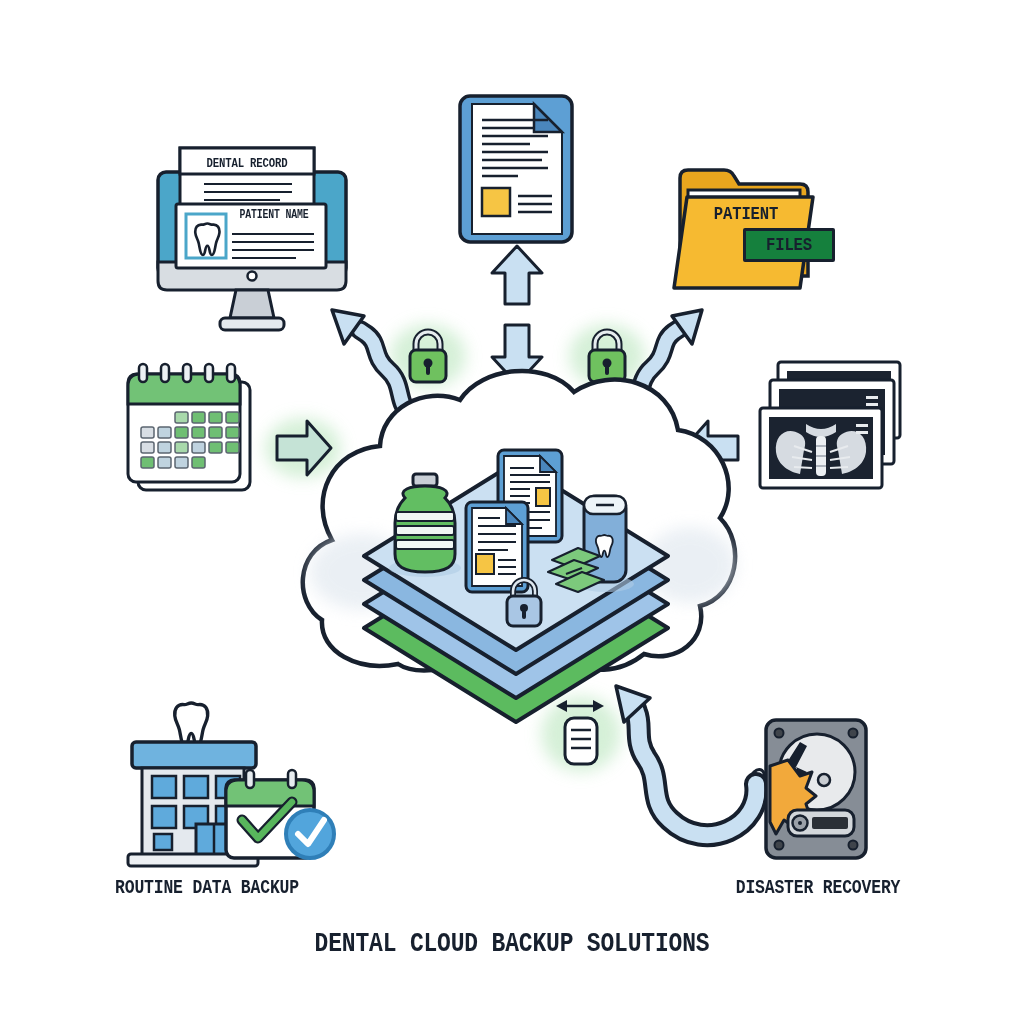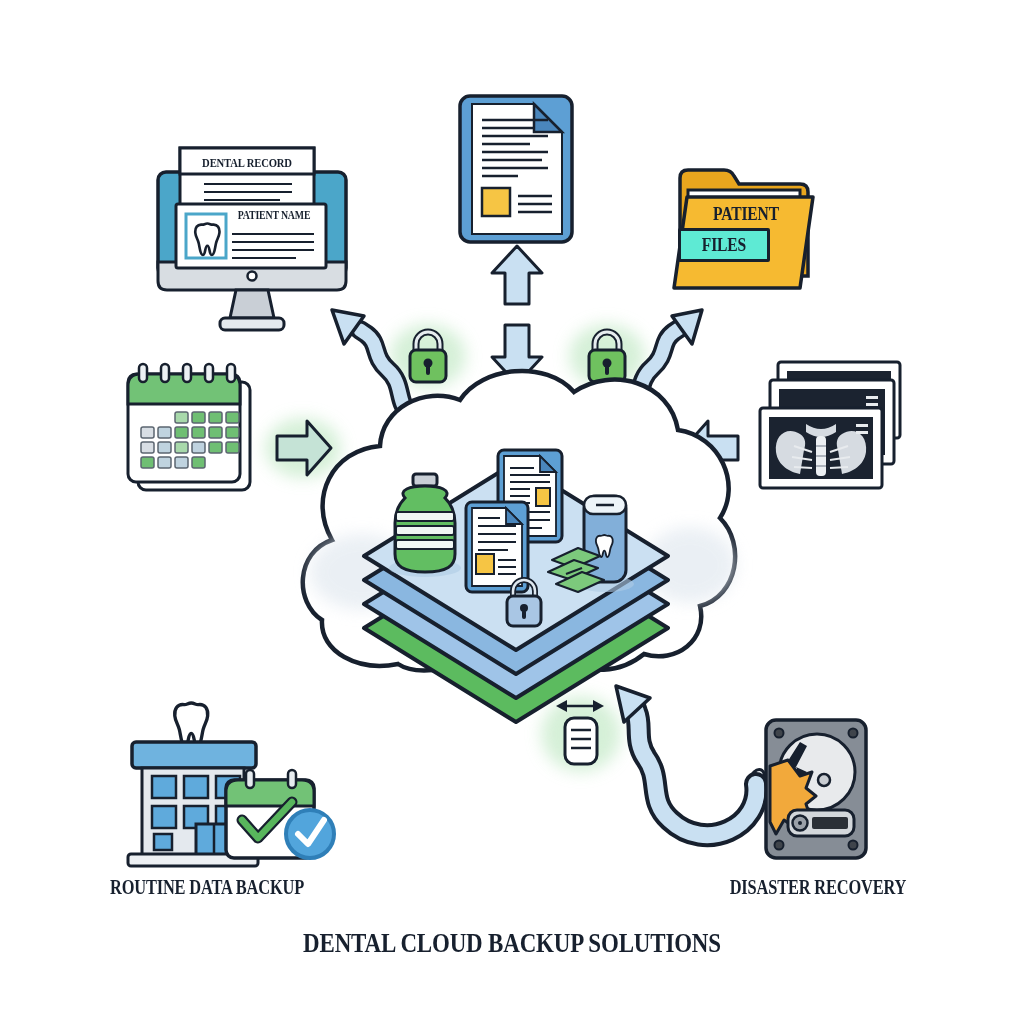--- a/index.html
+++ b/index.html
@@ -1,26 +1,26 @@
 <!DOCTYPE html>
 <html style="--ink: #17202E; --teal: #4BA6C9; --gray-bezel: #D8DDE2; --gray-stand: #C9CFD6; --doc-blue: #5D9FD4; --doc-fold: #4A86BC; --accent-yellow: #F6C544; --folder-front: #F6BA31; --folder-back: #E9A61E; --cal-green: #72C276; --cal-cell-green: #6FBF73; --cal-cell-green-soft: #A8D9AB; --cal-cell-blue: #BFD3DF; --cal-cell-gray: #D8DEE4; --cal-cell-stroke: #5B6570; --xray-dark: #1B2330; --xray-bone: #D6DBE1; --lock-green: #6FC15F; --glow-green: #C8EBCB; --arrow-blue: #C9E0F2; --arrow-green-tint: #C5E3D6; --cloud-shade: #E2E9F0; --stack-face: #CBE0F2; --stack-blue: #8AB7E0; --stack-blue-light: #9FC4E8; --stack-green: #5CBB5F; --bottle-green: #62BE62; --can-blue: #82AFD9; --money-green: #7CC97C; --slab-lock-blue: #A9C6E4; --bldg-gray: #E4E9EE; --bldg-blue: #5FAADC; --roof-blue: #6FB3DF; --badge-blue: #52A5DC; --badge-ring: #2F7FB8; --hdd-gray: #868D96; --hdd-dark: #3F444B; --platter-gray: #E8EAEC; --damage-orange: #F2A93B;"><head>
 <meta charset="utf-8">
 <style>
   html,body{margin:0;padding:0;background:#ffffff;}
   .stage{position:relative;width:1024px;height:1024px;background:#ffffff;overflow:hidden;
-         font-family:Liberation Serif, serif;color:var(--ink,#17202E);}
+         font-family:Liberation Mono, monospace;color:var(--ink,#17202E);}
   .stage svg{position:absolute;left:0;top:0;}
   .lbl{position:absolute;display:flex;align-items:center;justify-content:center;
        font-weight:700;color:var(--ink,#17202E);white-space:nowrap;
        transform:scaleX(.82);transform-origin:50% 50%;letter-spacing:-.2px;}
   .t-doc-header{left:180px;top:152px;width:134px;height:22px;font-size:13px;}
   .t-card-header{left:232px;top:207px;width:84px;height:16px;font-size:12px;}
   .t-folder-top{left:699px;top:202px;width:94px;height:24px;font-size:19px;}
-  .files-box{position:absolute;left:678px;top:228px;width:86px;height:28px;
-             border:3px solid var(--ink,#17202E);background:#5eead4;border-radius:2px;
+  .files-box{position:absolute;left:743px;top:228px;width:86px;height:28px;
+             border:3px solid var(--ink,#17202E);background:#15803d;border-radius:2px;
              display:flex;align-items:center;justify-content:center;}
   .files-box .lbl-in{font-weight:700;font-size:19px;transform:scaleX(.82);letter-spacing:-.2px;}
   .t-routine{left:85px;top:874px;width:244px;height:26px;font-size:20px;}
   .t-disaster{left:698px;top:874px;width:240px;height:26px;font-size:20px;}
   .t-title{left:201px;top:926px;width:622px;height:34px;font-size:28px;}
 </style>
 </head>
 <body>
 
 <div class="stage">

